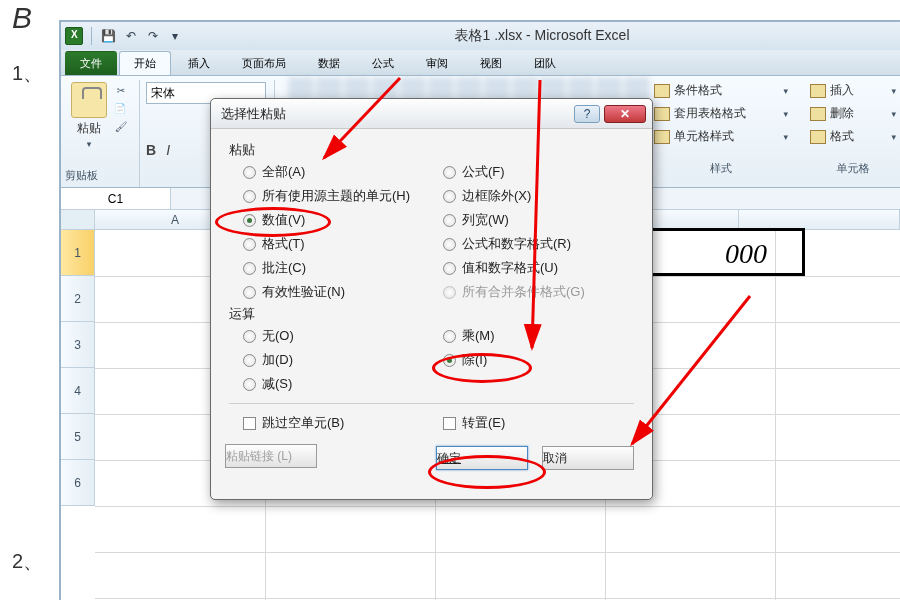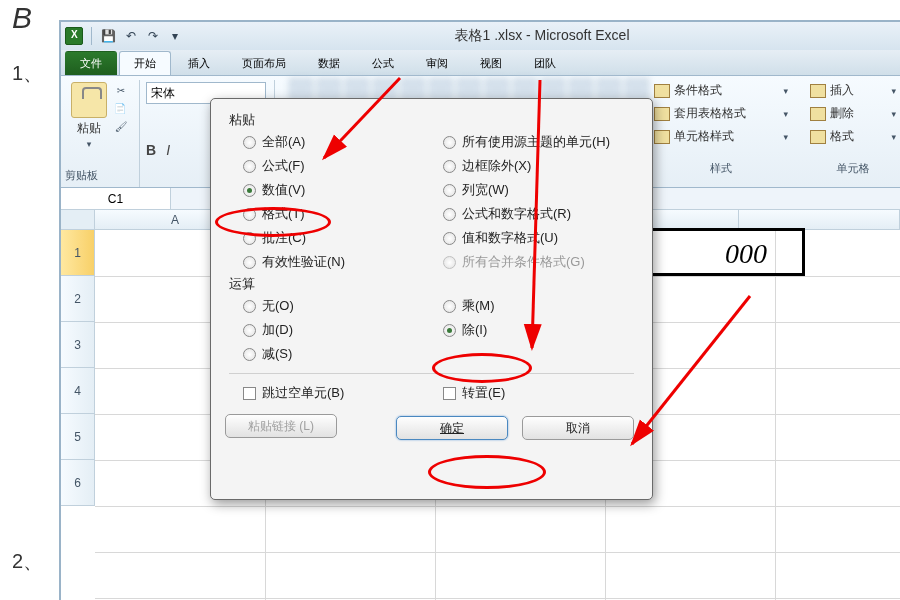--- a/index.html
+++ b/index.html
@@ -76,21 +76,21 @@
   .radio-item { display: flex; align-items: center; gap: 6px; }
   .radio-item.disabled { color: #999; }
   .radio-dot { width: 13px; height: 13px; border-radius: 50%; border: 1px solid #888; background: radial-gradient(#fff,#e0e0e0); position: relative; flex-shrink: 0; }
   .radio-dot.checked::after { content: ""; position: absolute; left: 3px; top: 3px; width: 5px; height: 5px; border-radius: 50%; background: #3a7a3a; }
   .op-grid { display: grid; grid-template-columns: 200px 210px; row-gap: 6px; padding-left: 18px; margin-top: 4px; }
   .hr { height: 1px; background: #d0d0d0; margin: 10px 4px; }
   .check-row { display: grid; grid-template-columns: 200px 210px; padding-left: 18px; }
   .check-item { display: flex; align-items: center; gap: 6px; }
   .check-box { width: 13px; height: 13px; border: 1px solid #888; background: #fff; }
   .dlg-buttons { display: flex; gap: 14px; justify-content: flex-end; margin-top: 14px; margin-right: 4px; }
-  .dlg-btn { width: 112px; height: 24px; background: linear-gradient(#fefefe,#e2e2e2); border: 1px solid #9a9a9a; border-radius: 5px; text-align: center; line-height: 22px; font-size: 12px; }
+  .dlg-btn { width: 92px; height: 24px; background: linear-gradient(#fefefe,#e2e2e2); border: 1px solid #9a9a9a; border-radius: 0; text-align: left; line-height: 22px; font-size: 12px; }
   .dlg-btn.disabled { color: #a0a0a0; }
   .dlg-btn.default { border: 1px solid #4a88c0; box-shadow: 0 0 2px #6aa0d8; text-decoration: underline; }
   .paste-link-btn { position: absolute; left: 14px; bottom: 12px; }
 
   
   .ellipse { position: absolute; border: 3px solid #e00; border-radius: 50%; z-index: 30; pointer-events: none; }
   svg.anno { position: absolute; left: 0; top: 0; width: 900px; height: 600px; pointer-events: none; z-index: 25; }
 </style>
 </head>
 <body>
@@ -251,34 +251,40 @@
       <div class="cell-val" style="left:0;top:8px;width:168px">123</div>
       <div class="cell-val" style="left:510px;top:8px;width:168px">000</div>
 
       <div class="sel-cell" style="left:538px;top:-2px;width:172px;height:48px"></div>
       <div class="marching" style="left:538px;top:-2px;width:172px;height:48px"></div>
     </div>
   </div>
 </div>
 
 <div class="dialog">
+  <div class="dlg-title">
+    <span>选择性粘贴</span>
+    <span class="spacer"></span>
+    <span class="help-btn">?</span>
+    <span class="close-btn">✕</span>
+  </div>
   <div class="dlg-body">
     <div class="section-label">粘贴</div>
     <div class="radio-grid">
       <div class="radio-item">
           <span class="radio-dot"></span>
           <span>全部(A)</span>
         </div>
       <div class="radio-item">
           <span class="radio-dot"></span>
+          <span>公式(F)</span>
+        </div>
+      <div class="radio-item">
+          <span class="radio-dot"></span>
           <span>所有使用源主题的单元(H)</span>
-        </div>
-      <div class="radio-item">
-          <span class="radio-dot"></span>
-          <span>公式(F)</span>
         </div>
       <div class="radio-item">
           <span class="radio-dot"></span>
           <span>边框除外(X)</span>
         </div>
       <div class="radio-item">
           <span class="radio-dot checked"></span>
           <span>数值(V)</span>
         </div>
       <div class="radio-item">

